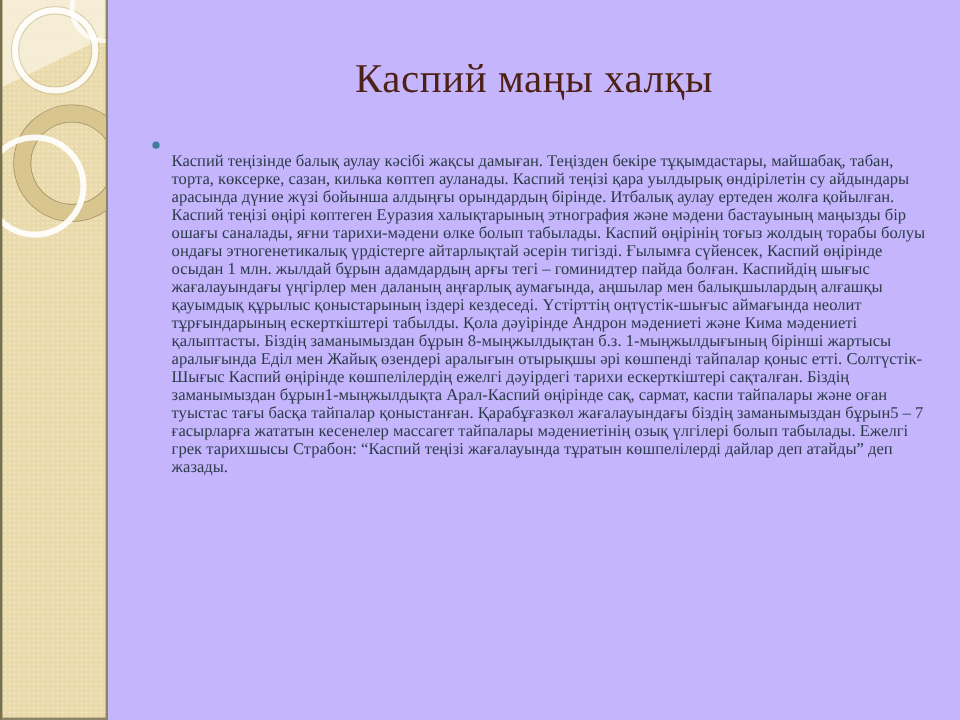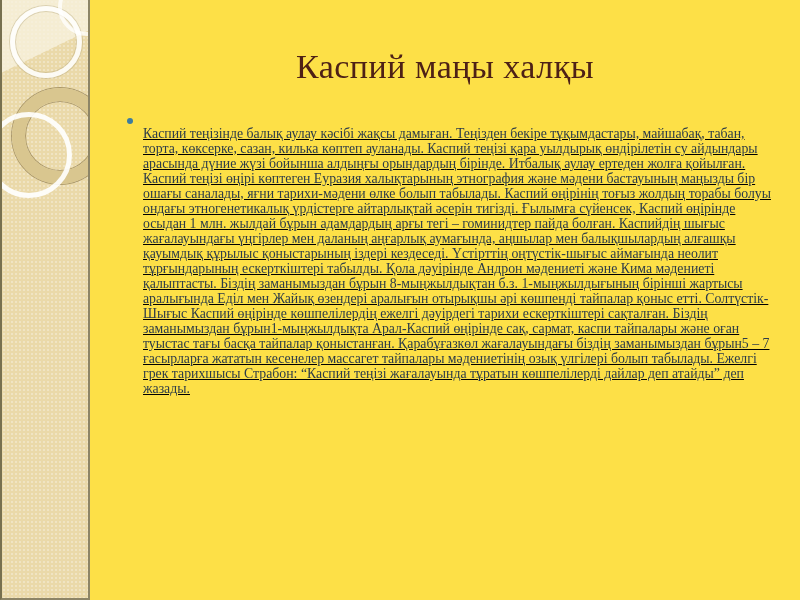--- a/index.html
+++ b/index.html
@@ -8,21 +8,21 @@
     width: 800px;
     height: 600px;
     overflow: hidden;
     background: #ffffff;
     font-family: "Liberation Serif", serif;
   }
   .slide {
     position: relative;
     width: 800px;
     height: 600px;
-    background: #fde047;
+    background: #c4b5fd;
   }
   
   .sidebar {
     position: absolute;
     left: 0; top: 0;
     width: 90px; height: 600px;
     box-sizing: border-box;
     background-color: #ead9a9;
     background-image: radial-gradient(circle, rgba(255,255,255,0.30) 1px, rgba(0,0,0,0.02) 1.2px, transparent 1.4px);
     background-size: 4px 4px;
@@ -77,21 +77,20 @@
     font-size: 34px;
     font-weight: normal;
     color: #4e2116;
     letter-spacing: 0.5px;
   }
   .body-row {
     display: flex;
     align-items: flex-start;
     gap: 10px;
     margin: 26px 0 0 37px;
-    text-decoration: underline;
   }
   .bullet-dot {
     flex: 0 0 auto;
     width: 6px; height: 6px;
     margin-top: 6px;
     border-radius: 50%;
     background: #3e7d9e;
   }
   .bullet-paragraph {
     width: 628px;

